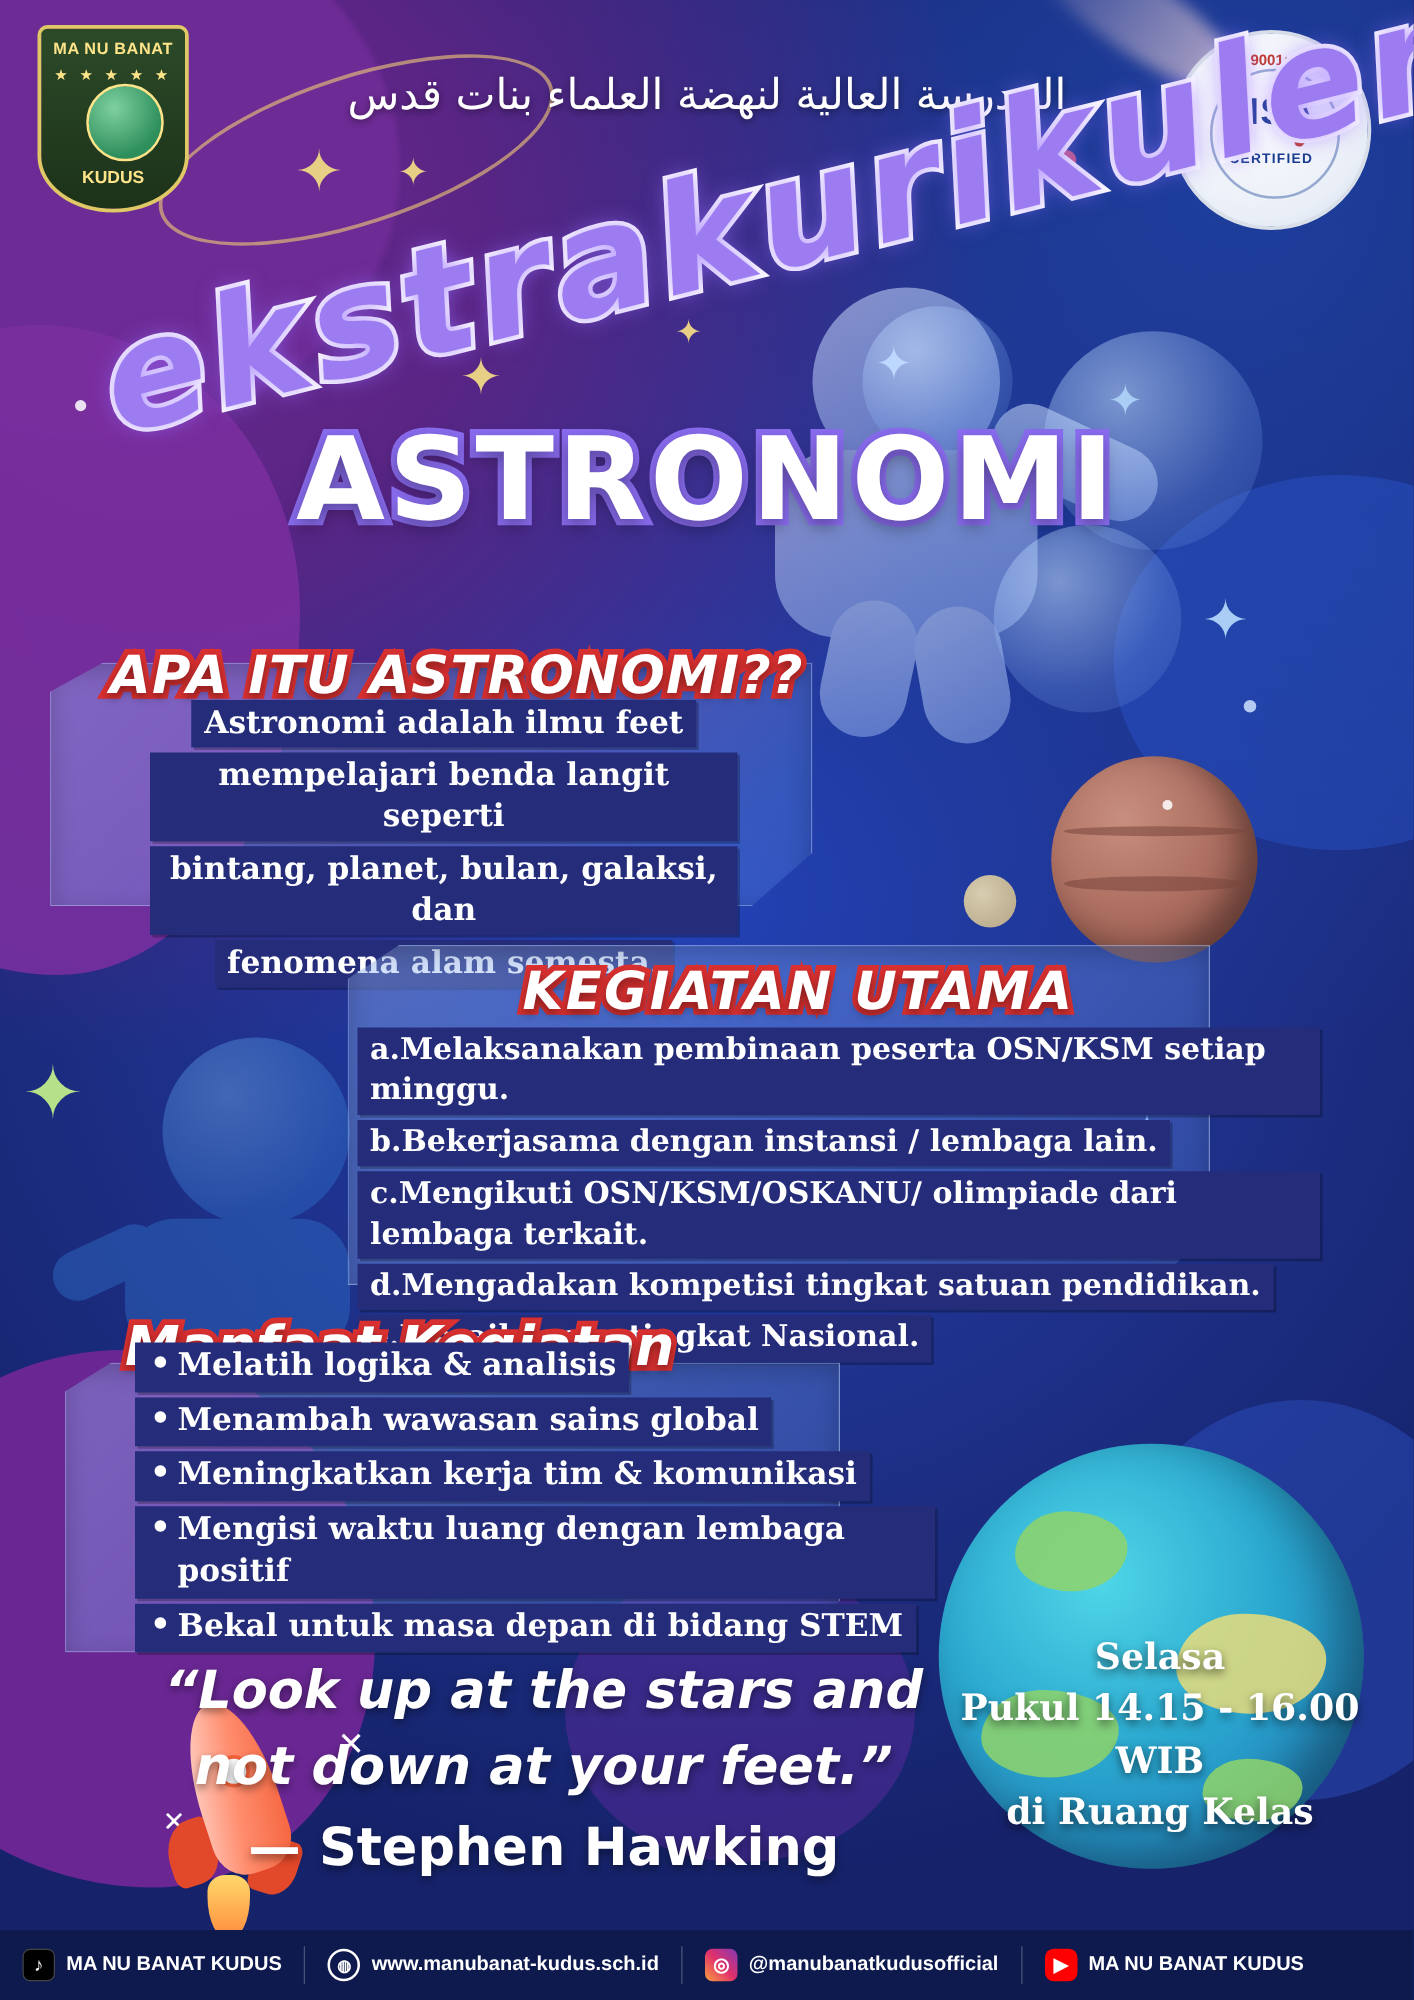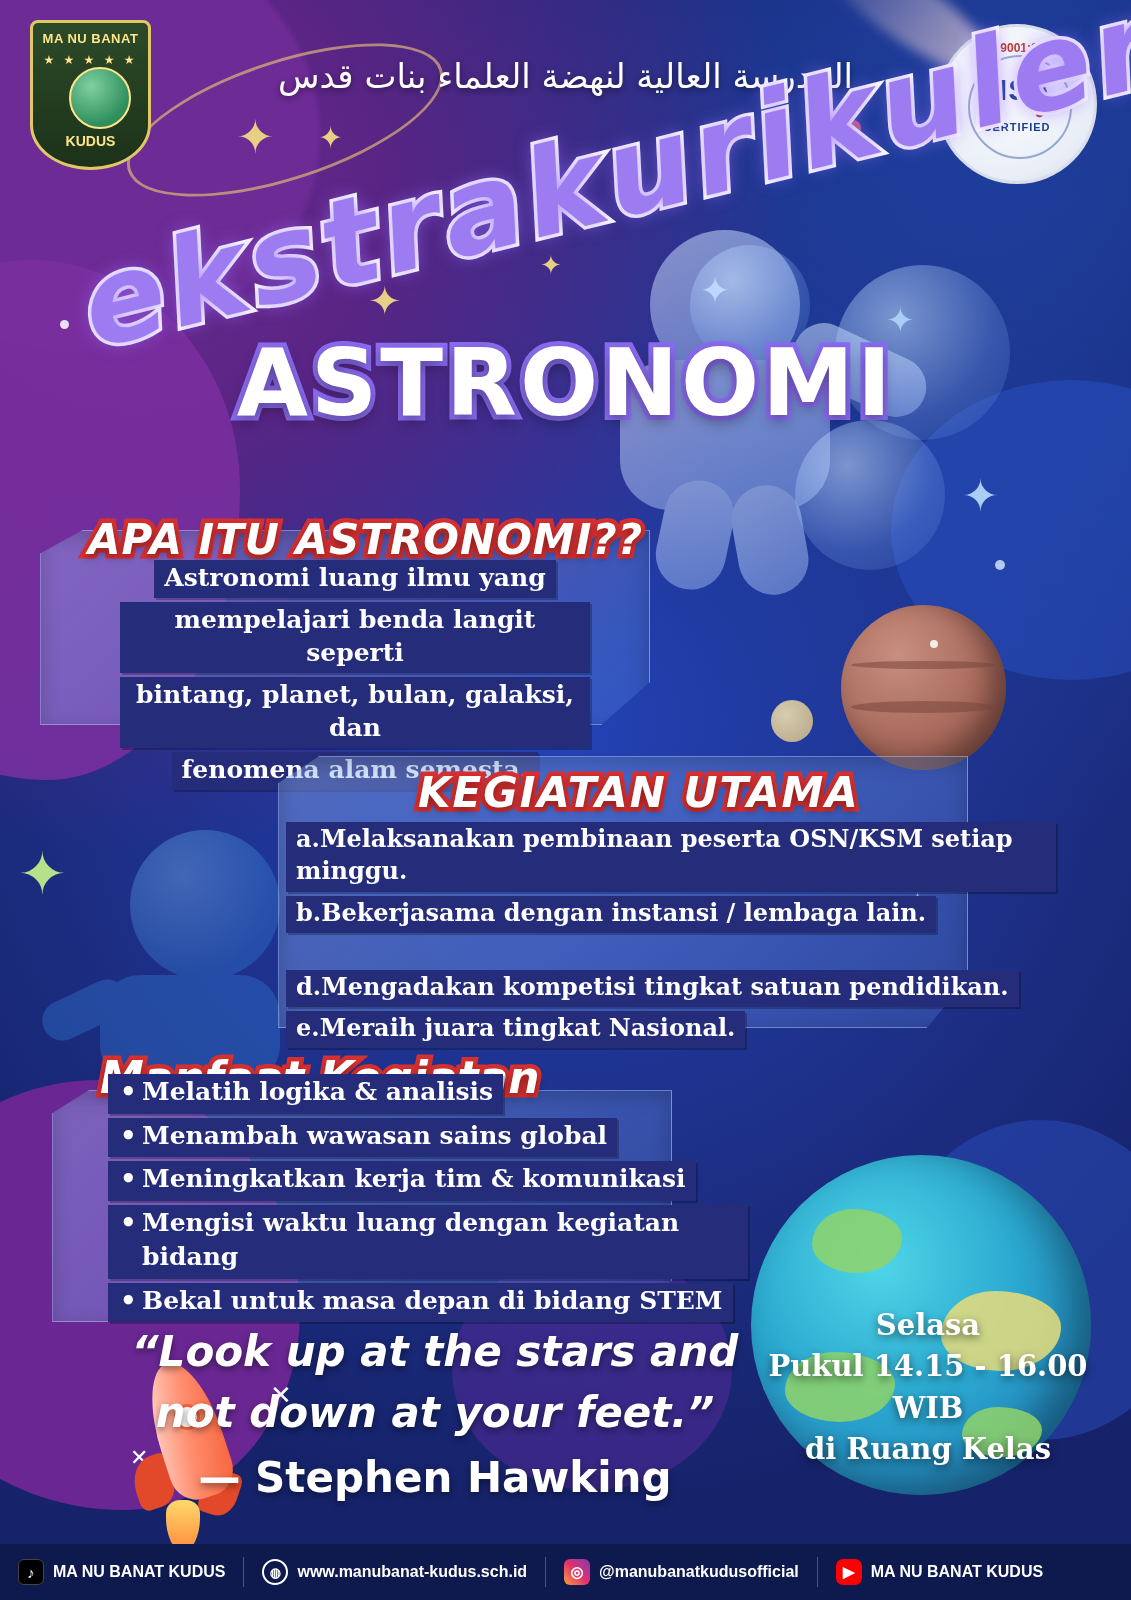--- a/index.html
+++ b/index.html
@@ -327,43 +327,43 @@
     <div class="cert">CERTIFIED</div>
   </div>
 
   <div class="arabic">المدرسة العالية لنهضة العلماء بنات قدس</div>
   <div class="ekstra">ekstrakurikuler</div>
   <div class="astronomi">ASTRONOMI</div>
 
   <div class="panel" id="p-apa"></div>
   <div class="sec-head" id="h-apa">APA ITU ASTRONOMI??</div>
   <div class="body-text" id="t-apa">
-    <span class="line">Astronomi luang ilmu yang</span><br>
+    <span class="line">Astronomi adalah ilmu feet</span><br>
     <span class="line">mempelajari benda langit seperti</span><br>
     <span class="line">bintang, planet, bulan, galaksi, dan</span><br>
     <span class="line">fenomena alam semesta.</span>
   </div>
 
   <div class="panel" id="p-kegiatan"></div>
   <div class="sec-head" id="h-kegiatan">KEGIATAN UTAMA</div>
   <div class="body-text" id="t-kegiatan">
     <span class="line">a.Melaksanakan pembinaan peserta OSN/KSM setiap minggu.</span><br>
     <span class="line">b.Bekerjasama dengan instansi / lembaga lain.</span><br>
-    <br>
+    <span class="line">c.Mengikuti OSN/KSM/OSKANU/ olimpiade dari lembaga terkait.</span><br>
     <span class="line">d.Mengadakan kompetisi tingkat satuan pendidikan.</span><br>
     <span class="line">e.Meraih juara tingkat Nasional.</span>
   </div>
 
   <div class="panel" id="p-manfaat"></div>
   <div class="sec-head" id="h-manfaat">Manfaat Kegiatan</div>
   <div class="body-text" id="t-manfaat">
     <span class="line">Melatih logika &amp; analisis</span><br>
     <span class="line">Menambah wawasan sains global</span><br>
     <span class="line">Meningkatkan kerja tim &amp; komunikasi</span><br>
-    <span class="line">Mengisi waktu luang dengan kegiatan bidang</span><br>
+    <span class="line">Mengisi waktu luang dengan lembaga positif</span><br>
     <span class="line">Bekal untuk masa depan di bidang STEM</span>
   </div>
 
   <div class="quote">
     <span>“Look up at the stars and not down at your feet.”</span>
     <span class="author">— Stephen Hawking</span>
   </div>
 
   <div class="schedule">
     <div>Selasa</div>

